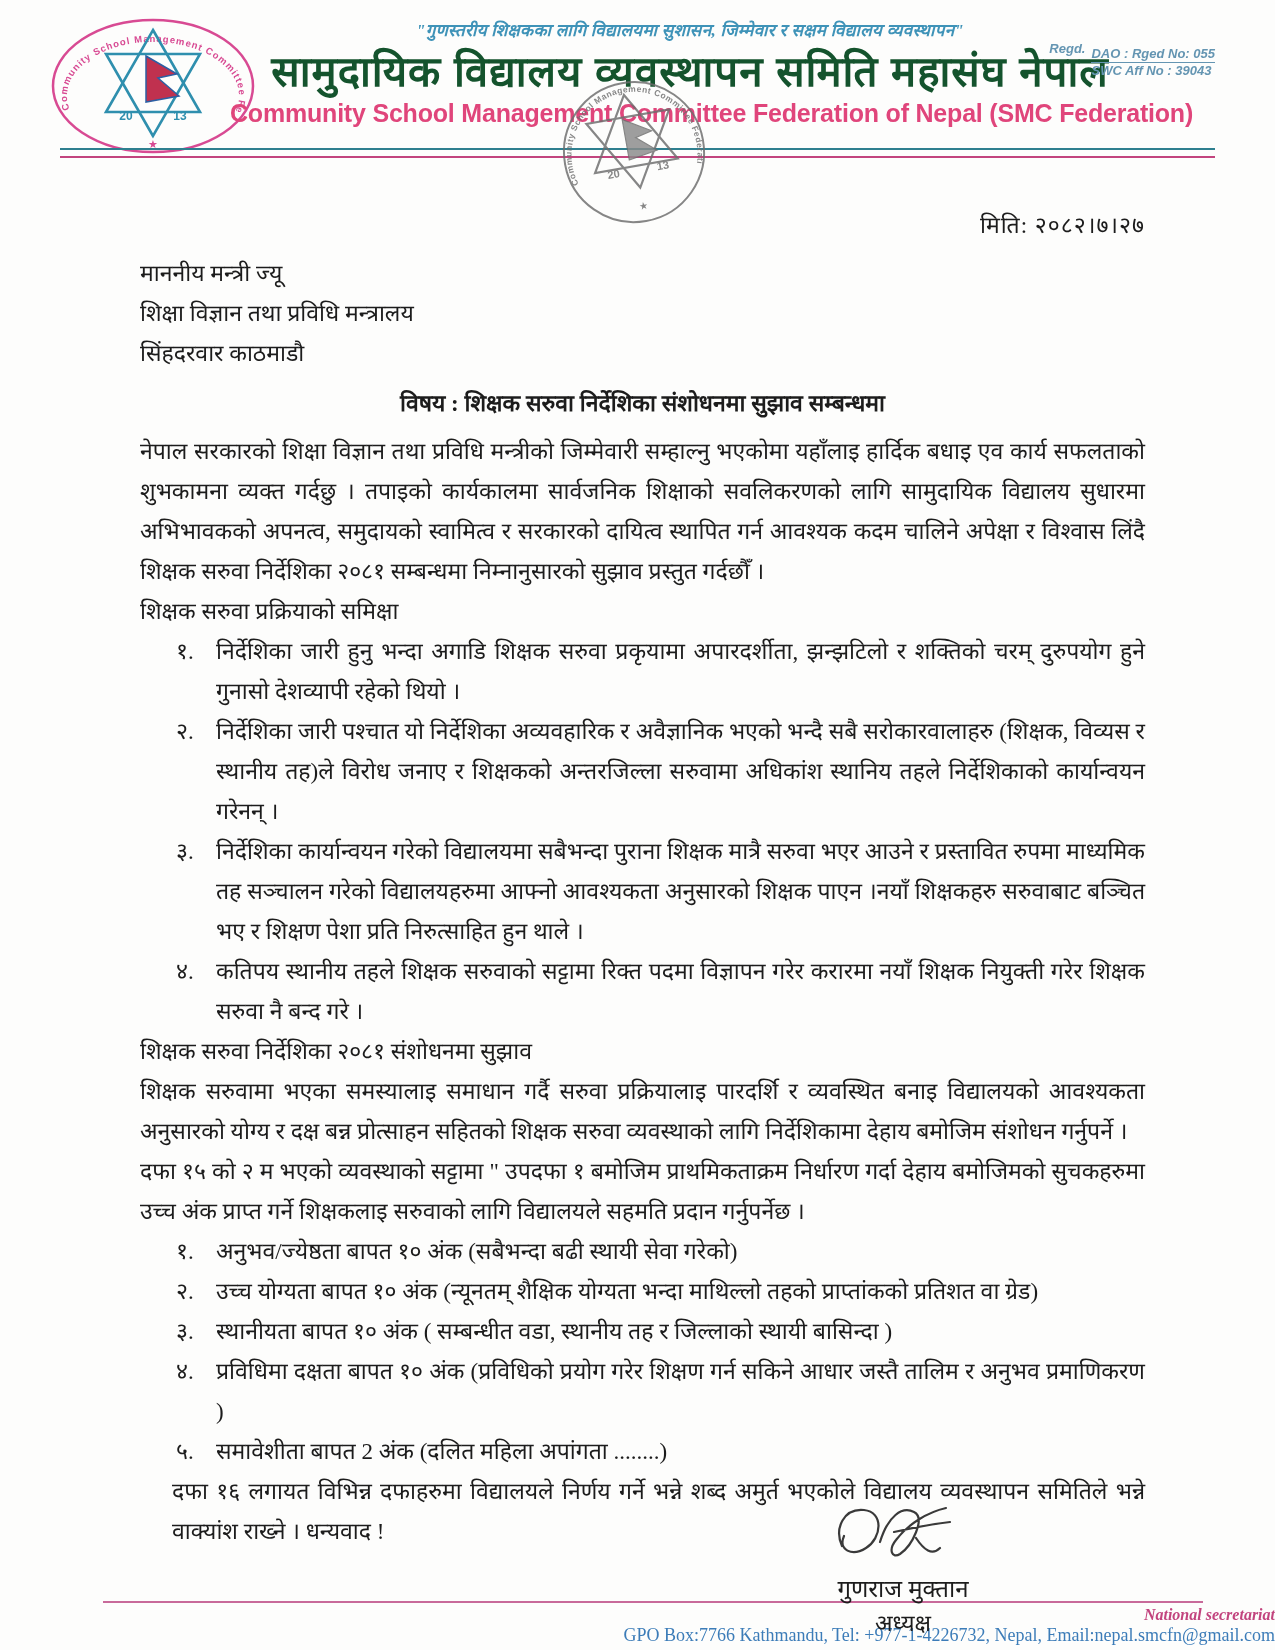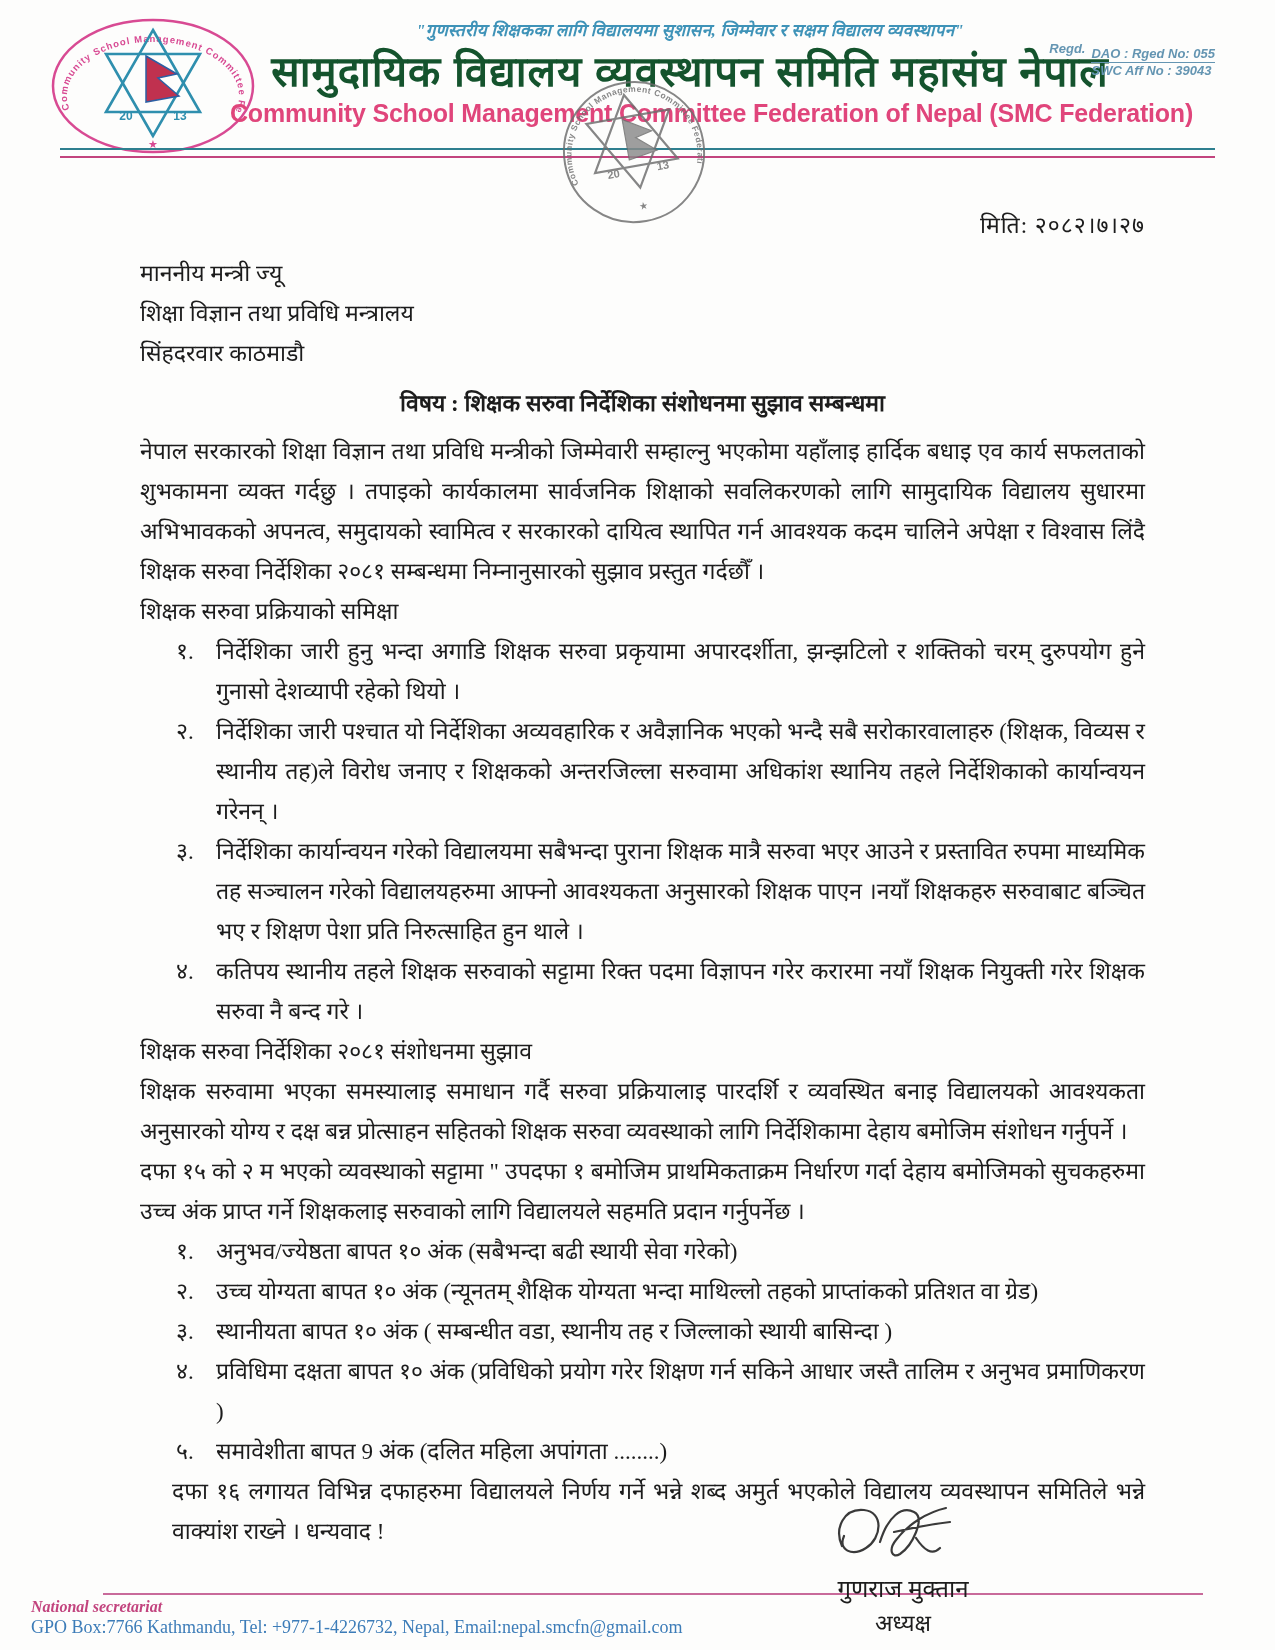--- a/index.html
+++ b/index.html
@@ -60,21 +60,21 @@
   .li .txt{flex:1;text-align:justify;}
   .closing{text-align:justify;margin-left:32px;}
   
   .sig-block{
     width:300px;margin:-54px 92px 0 auto;text-align:center;position:relative;z-index:2;
   }
   .sig-scribble{display:block;margin:0 auto;}
   .sig-name{font-size:24px;line-height:34px;}
   .sig-title{font-size:23px;line-height:36px;}
   
-  .footer{position:absolute;left:0;right:0;bottom:12px;text-align:left;padding-left:31px;}
+  .footer{position:absolute;left:0;right:0;bottom:4px;text-align:right;padding-left:31px;}
   .footer .frule{margin:0 72px;border-top:2px solid #c86a9a;}
   .f-sec{
     margin-top:3px;font-size:16px;font-weight:bold;font-style:italic;color:#c2447e;
     font-family:"Liberation Serif", serif;
   }
   .f-contact{
     font-size:18px;color:#3c7cb8;margin-top:1px;
     font-family:"Liberation Serif", serif;
   }
   svg text{font-family:"Liberation Sans", sans-serif;}
@@ -192,21 +192,21 @@
       <div class="li">
         <span class="num">३.</span>
         <span class="txt">स्थानीयता बापत १० अंक ( सम्बन्धीत वडा, स्थानीय तह र जिल्लाको स्थायी बासिन्दा )</span>
       </div>
       <div class="li">
         <span class="num">४.</span>
         <span class="txt">प्रविधिमा दक्षता बापत १० अंक (प्रविधिको प्रयोग गरेर शिक्षण गर्न सकिने आधार जस्तै तालिम र अनुभव प्रमाणिकरण )</span>
       </div>
       <div class="li">
         <span class="num">५.</span>
-        <span class="txt">समावेशीता बापत 9 अंक (दलित महिला अपांगता ........)</span>
+        <span class="txt">समावेशीता बापत 2 अंक (दलित महिला अपांगता ........)</span>
       </div>
     </div>
 
     <p class="para closing">दफा १६ लगायत विभिन्न दफाहरुमा विद्यालयले निर्णय गर्ने भन्ने शब्द अमुर्त भएकोले विद्यालय व्यवस्थापन समितिले भन्ने वाक्यांश राख्ने ।   धन्यवाद !</p>
 
     <div class="sig-block">
       <svg class="sig-scribble" width="150" height="74" viewBox="0 0 150 74">
         <path d="M14,48 C 6,30 16,10 36,12 C 56,14 54,40 38,50 C 24,59 10,52 16,38
                  M52,44 C 60,18 74,8 86,14 C 98,20 84,48 72,56 C 64,61 60,52 68,42
                  C 80,26 100,14 118,10 M66,34 C 84,30 104,26 122,24

